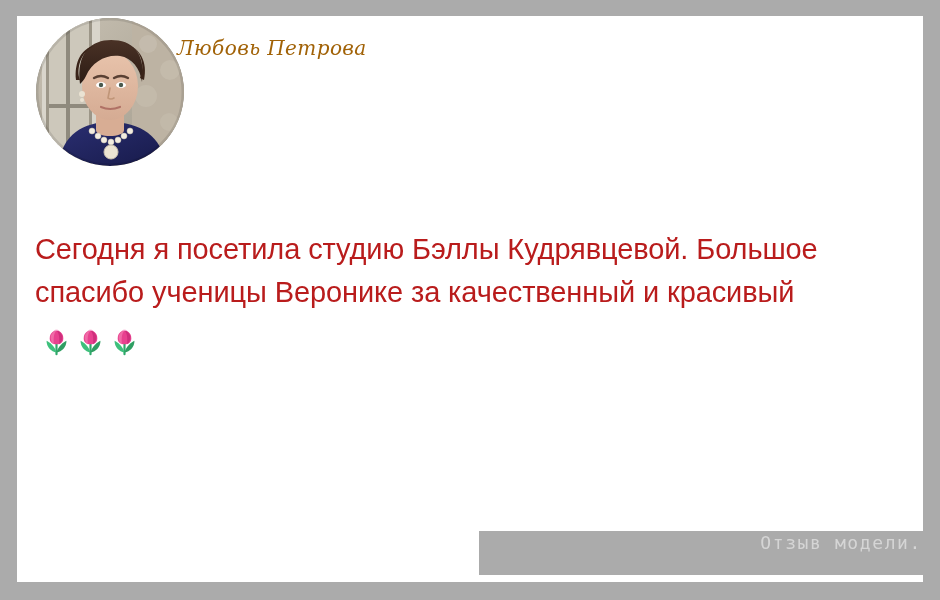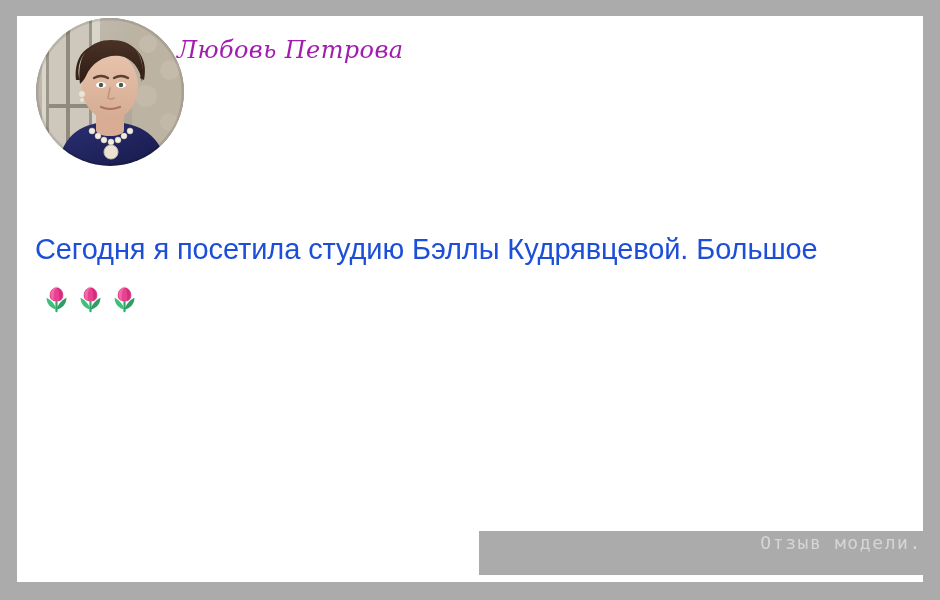--- a/index.html
+++ b/index.html
@@ -54,39 +54,39 @@
     background: #8d8a80;
   }
   #avatar svg { display: block; width: 148px; height: 148px; }
 
   #author-name {
     position: absolute;
     left: 160px;
     top: 21px;
     font-family: "DejaVu Serif", "Liberation Serif", serif;
     font-style: italic;
-    font-size: 24px;
+    font-size: 20px;
     line-height: 1.1;
     letter-spacing: 0.4px;
-    color: #a21caf;
+    color: #a16207;
     white-space: nowrap;
   }
 
   
   #review-body {
     position: absolute;
     left: 18px;
     top: 212px;
     width: 875px;
   }
   .review-line {
     font-family: "Liberation Sans", sans-serif;
     font-size: 29px;
     line-height: 43px;
-    color: #1d4ed8;
+    color: #b91c1c;
     white-space: nowrap;
     letter-spacing: -0.1px;
   }
   .emoji-run {
     display: inline-block;
     vertical-align: -5px;
     margin-left: 7px;
     line-height: 0;
   }
   .tulip {
@@ -207,20 +207,21 @@
             <circle cx="74" cy="74" r="73" fill="none" stroke="rgba(0,0,0,0.10)" stroke-width="3"></circle>
           </g>
         </svg>
       </div>
 
       <div id="author-name">Любовь Петрова</div>
     </div>
 
     <div id="review-body">
       <div class="review-line">Сегодня я посетила студию Бэллы Кудрявцевой. Большое</div>
+      <div class="review-line">спасибо ученицы Веронике за качественный и красивый</div>
       <div class="review-line"><span class="emoji-run"><span class="tulip"><svg viewBox="0 0 32 32" xmlns="http://www.w3.org/2000/svg">
                 <path d="M16 29 L16 15" stroke="#2fa86a" stroke-width="2.4" stroke-linecap="round" fill="none"></path>
                 <path d="M16 27 C10 26 5 21 5 14 C9 16 14 20 16 27 Z" fill="#3ec07c"></path>
                 <path d="M16 27 C22 26 27 21 27 14 C23 16 18 20 16 27 Z" fill="#2f9e62"></path>
                 <path d="M8.5 11.5 C8.5 6.5 11.5 3 16 3 C20.5 3 23.5 6.5 23.5 11.5 C23.5 15.5 20.5 18 16 18 C11.5 18 8.5 15.5 8.5 11.5 Z" fill="#e8418f"></path>
                 <path d="M16 3 C13.5 5 12.6 9 13 18 C10.8 16.6 9.2 13 9.6 8.8 C11 5 13.4 3 16 3 Z" fill="#f06aa6"></path>
                 <path d="M16 3 C18.5 5 19.4 9 19 18 C21.2 16.6 22.8 13 22.4 8.8 C21 5 18.6 3 16 3 Z" fill="#cf2f7c"></path>
                 <path d="M12.8 3.6 C13.8 2.4 14.8 2 16 2 C17.2 2 18.2 2.4 19.2 3.6 C18 3.1 17 3 16 3 C15 3 14 3.1 12.8 3.6 Z" fill="#f58ec0"></path>
               </svg></span><span class="tulip"><svg viewBox="0 0 32 32" xmlns="http://www.w3.org/2000/svg">
                 <path d="M16 29 L16 15" stroke="#2fa86a" stroke-width="2.4" stroke-linecap="round" fill="none"></path>

